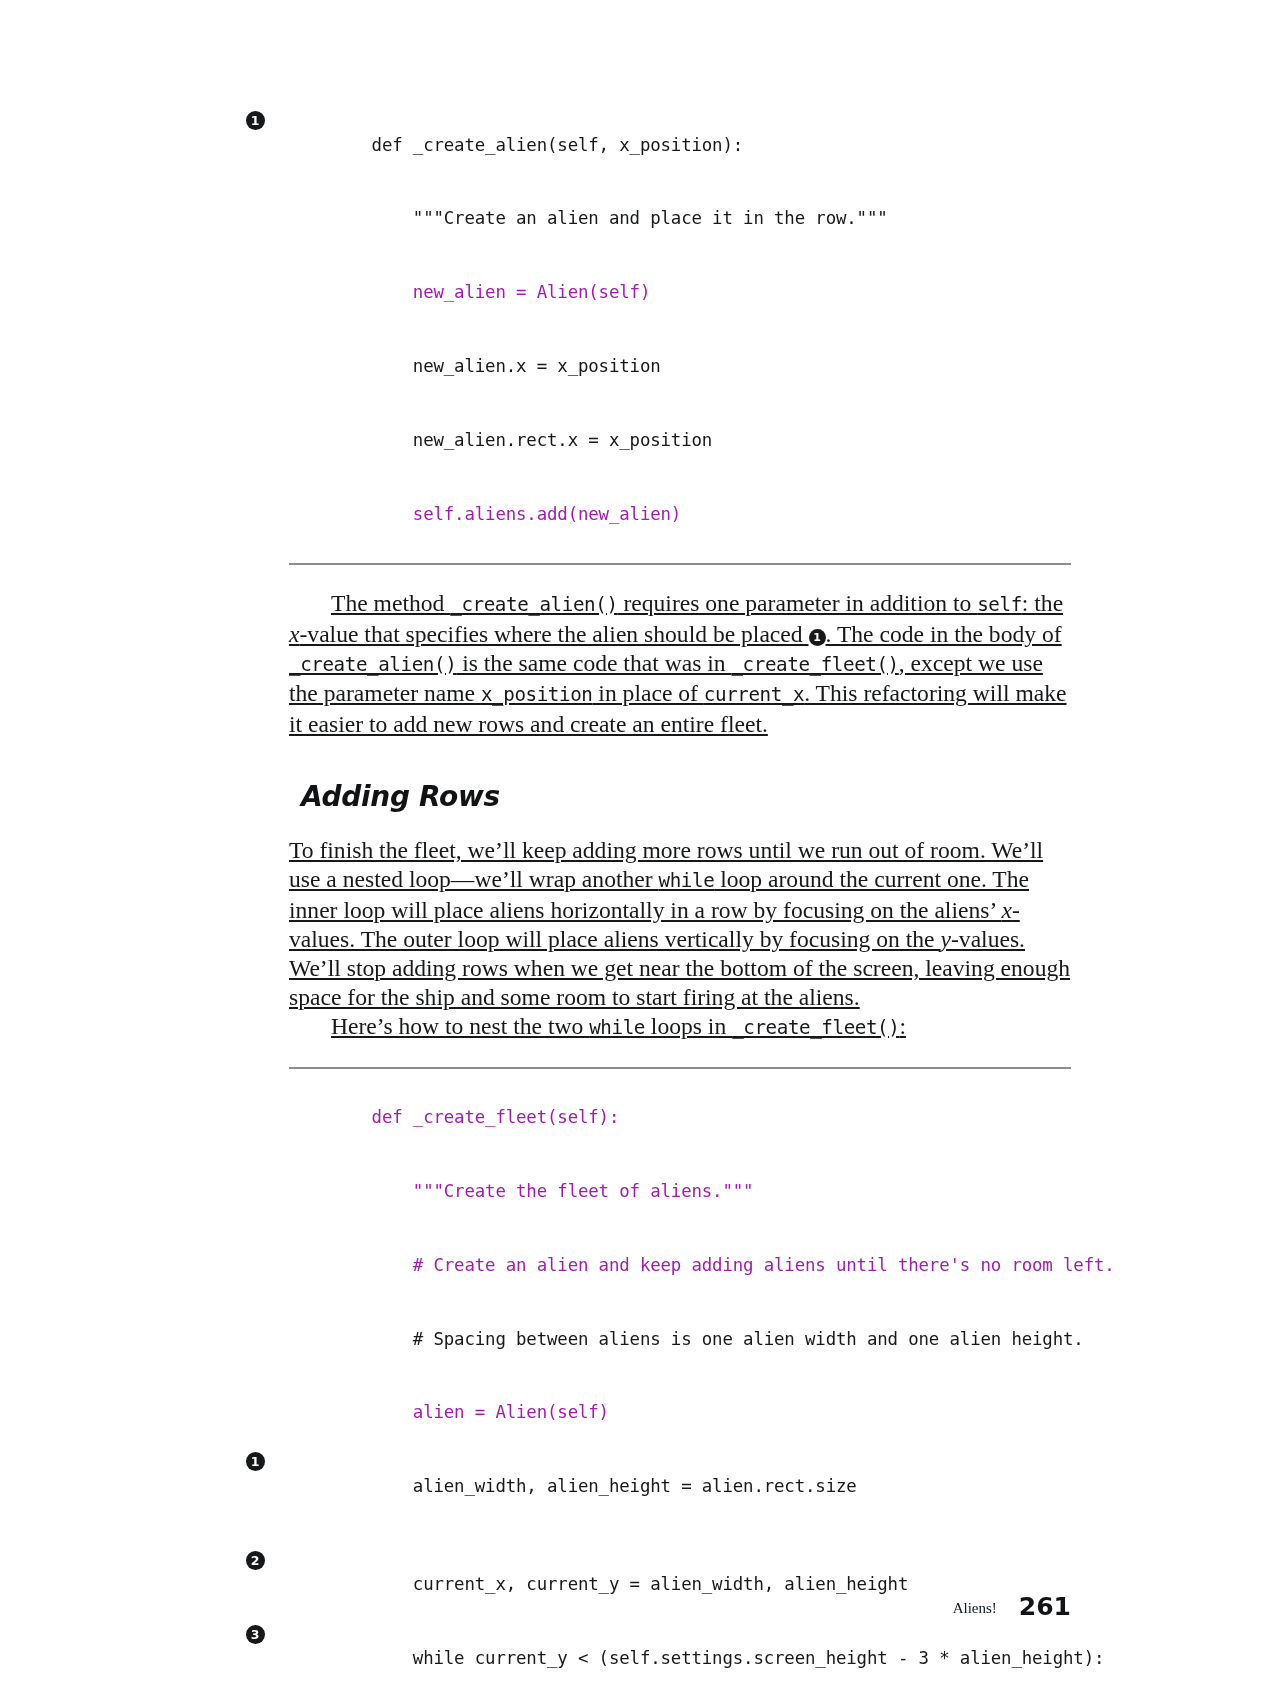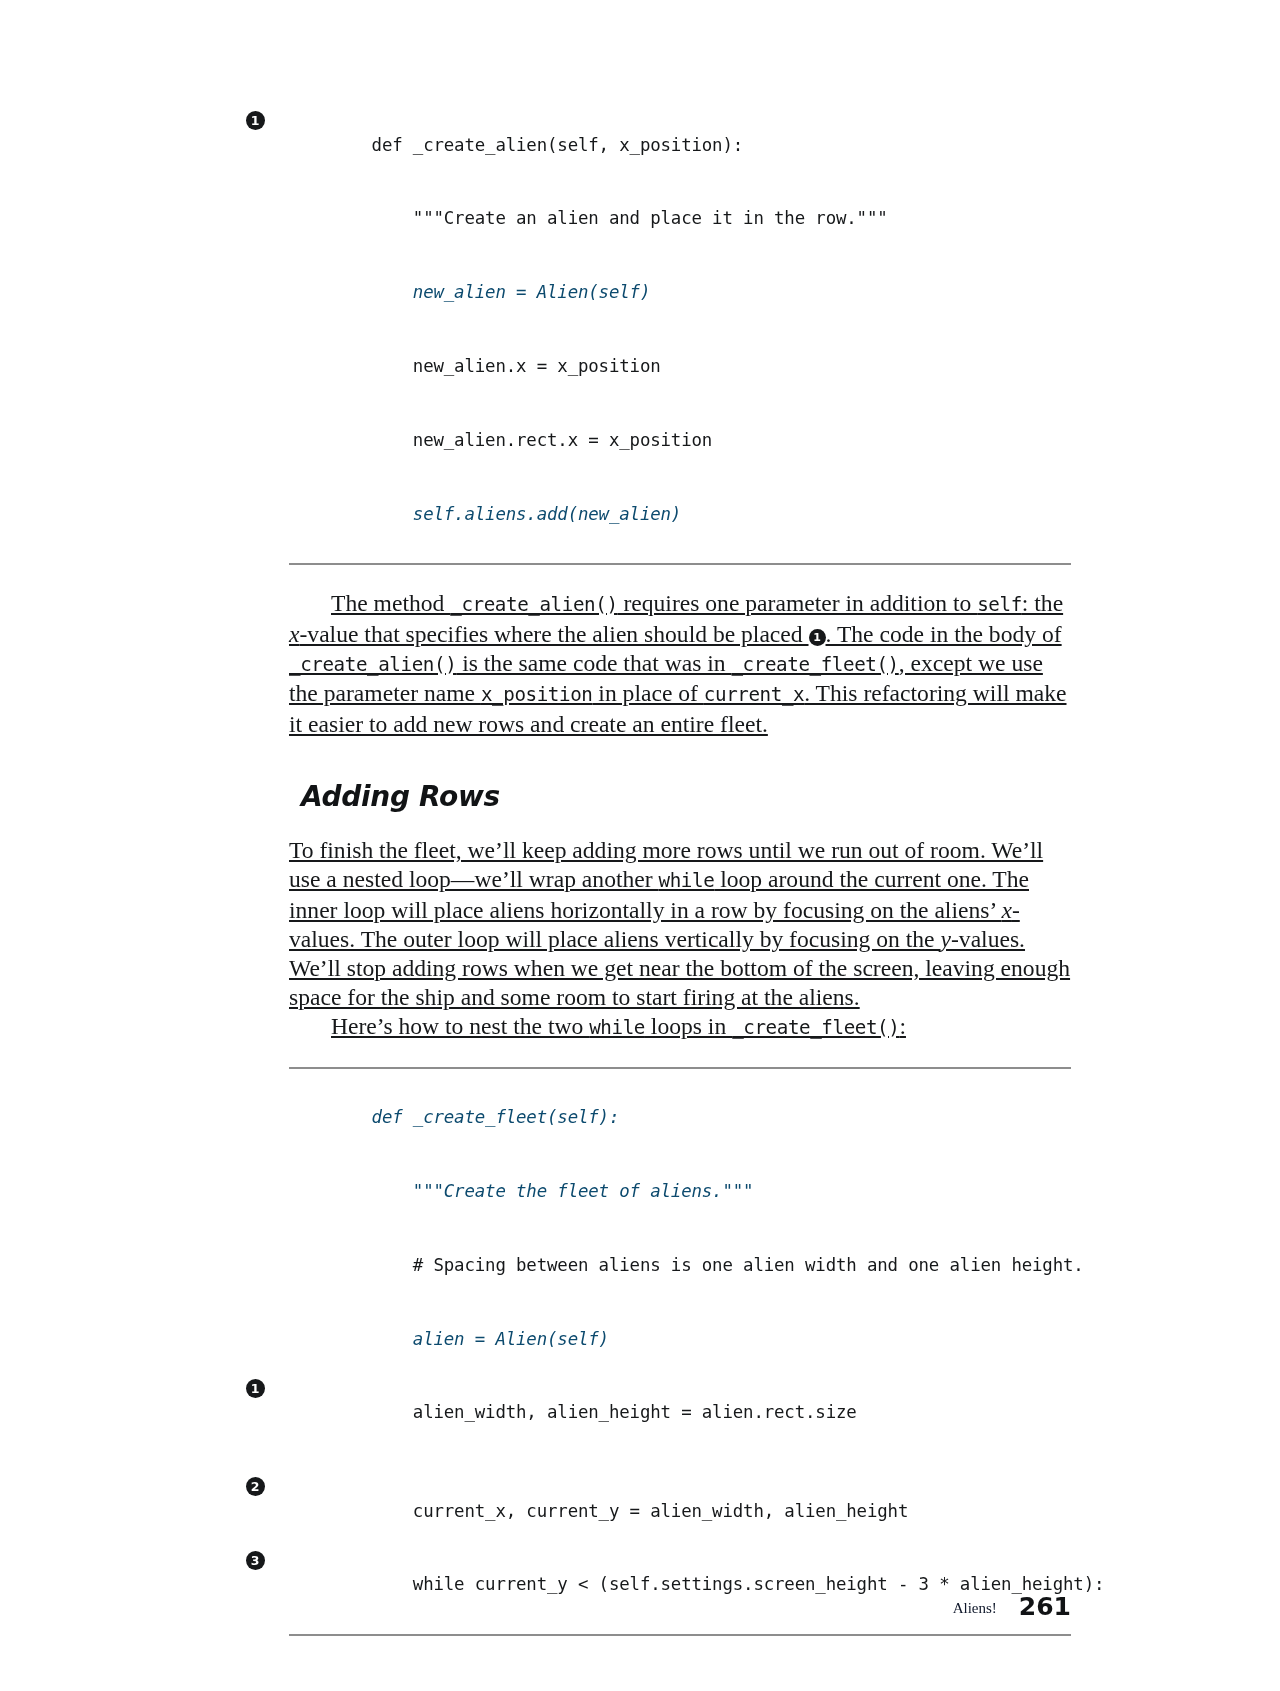--- a/index.html
+++ b/index.html
@@ -36,22 +36,21 @@
   .code-line {
     position: relative;
     font-family: "DejaVu Sans Mono", "Liberation Mono", monospace;
     font-size: 17.4px;
     line-height: 24.6px;
     white-space: pre;
     color: #16181a;
     letter-spacing: -0.15px;
   }
   .code-line.old {
-    color: #0c4a6e;
-    font-style: italic;
+    color: #a21caf;
   }
   .code-line.blank {
     height: 24.6px;
   }
   .callout {
     position: absolute;
     left: -45px;
     top: 1px;
     width: 22px;
     height: 22px;
@@ -184,20 +183,23 @@
     </p>
 
     <div class="listing" style="margin-top:24px; padding-top:12px; padding-bottom:12px;">
 
       <div class="code-line old">
         <span>def _create_fleet(self):</span>
       </div>
       <div class="code-line old">
         <span>    """Create the fleet of aliens."""</span>
       </div>
+      <div class="code-line old">
+        <span>    # Create an alien and keep adding aliens until there's no room left.</span>
+      </div>
       <div class="code-line">
         <span>    # Spacing between aliens is one alien width and one alien height.</span>
       </div>
       <div class="code-line old">
         <span>    alien = Alien(self)</span>
       </div>
       <div class="code-line">
         <span class="callout"><span class="cnum">1</span></span><span>    alien_width, alien_height = alien.rect.size</span>
       </div>
       <div class="code-line blank"></div>

